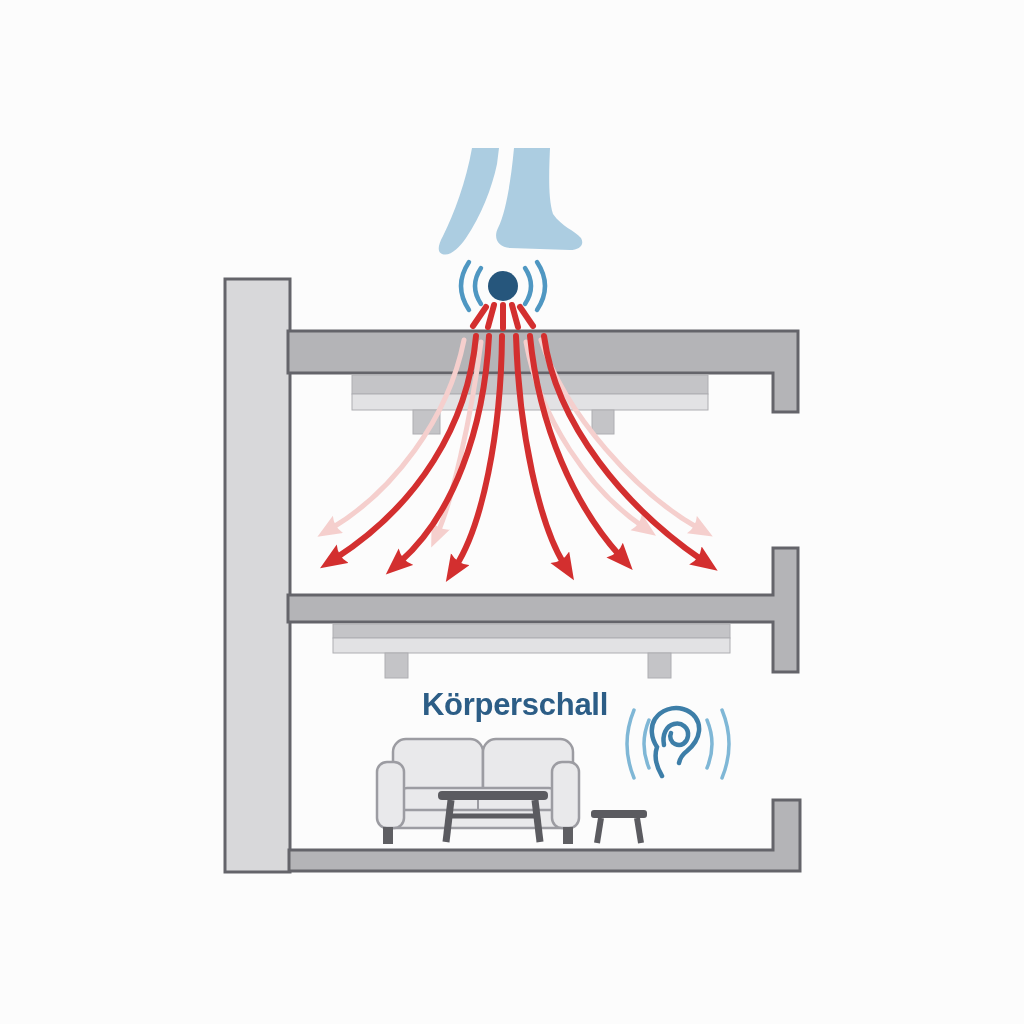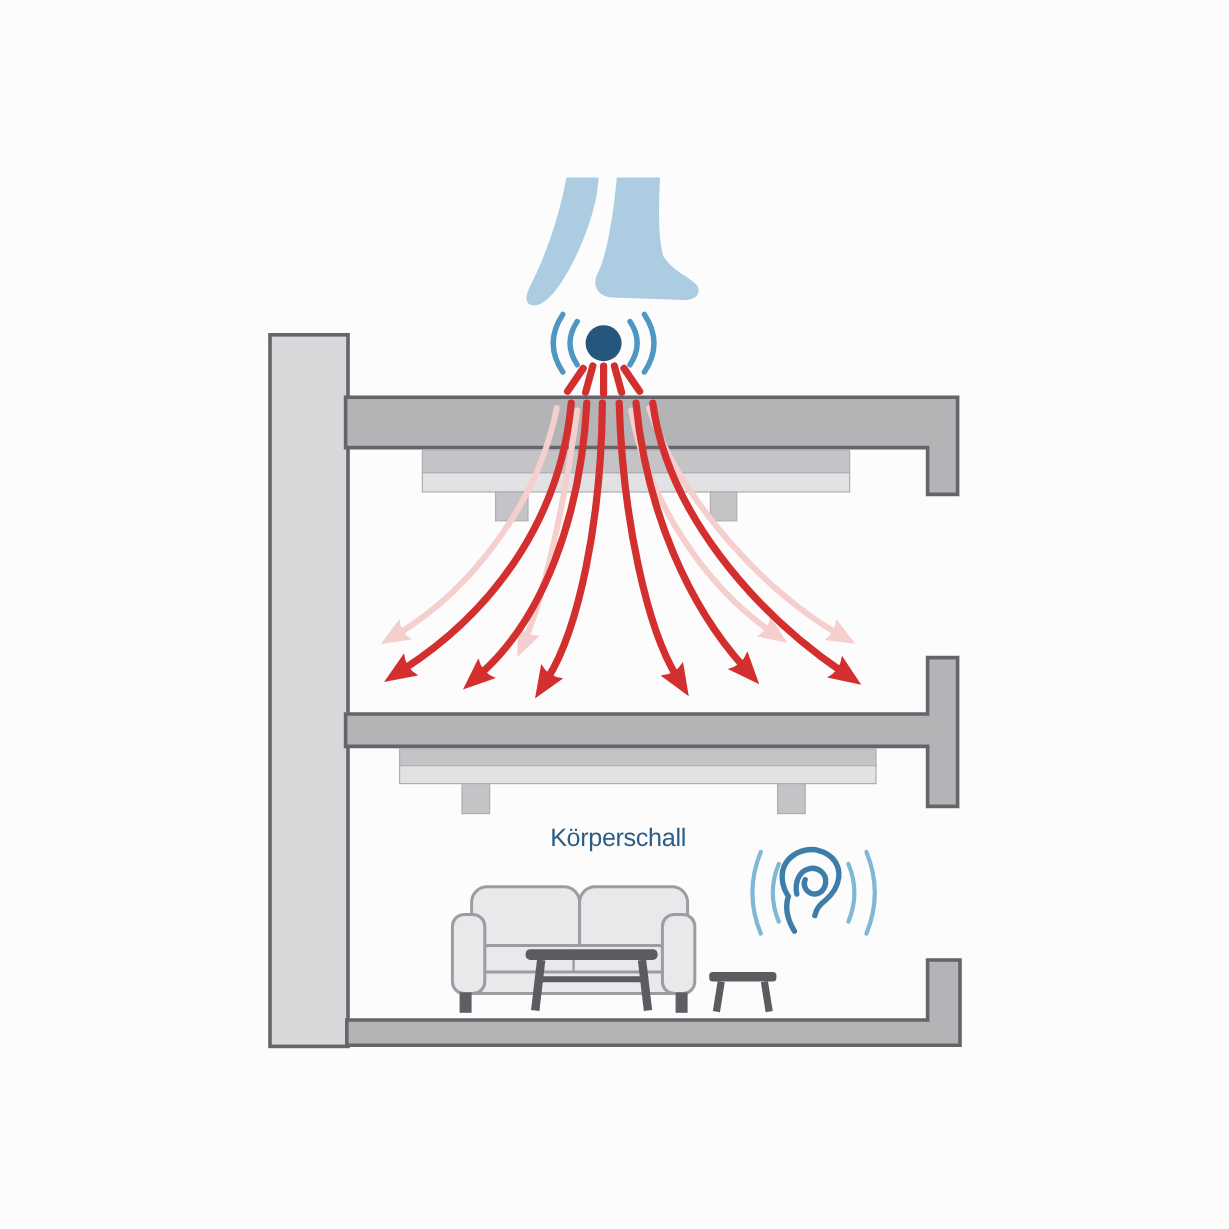--- a/index.html
+++ b/index.html
@@ -30,21 +30,21 @@
   .sofa-part {fill:var(--sofa-fill);stroke:var(--sofa-outline);stroke-width:2.5;}
   .sofa-seam {fill:none;stroke:var(--sofa-outline);stroke-width:2;}
   .leg  {fill:var(--leg-dark);}
   .tbl  {fill:var(--furniture-dark);}
   .tbl-leg{stroke:var(--furniture-dark);stroke-width:7;stroke-linecap:butt;fill:none;}
   .tbl-bar{stroke:var(--furniture-dark);stroke-width:5;fill:none;}
   .stl-leg{stroke:var(--furniture-dark);stroke-width:6;stroke-linecap:butt;fill:none;}
 
   .label{
     position:absolute;left:400px;top:687px;width:230px;text-align:center;
-    color:var(--label-blue);font-size:21px;font-weight:400;letter-spacing:-0.3px;
+    color:var(--label-blue);font-size:31px;font-weight:700;letter-spacing:-0.3px;
   }
 </style>
 </head>
 <body>
 
 <div class="stage">
 
 <svg width="1024" height="1024" viewBox="0 0 1024 1024">
 
   <defs>

